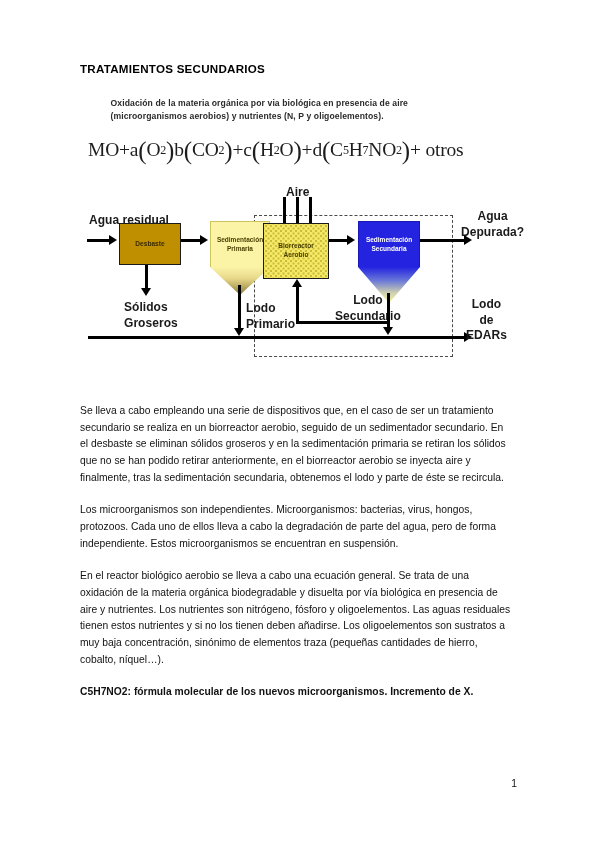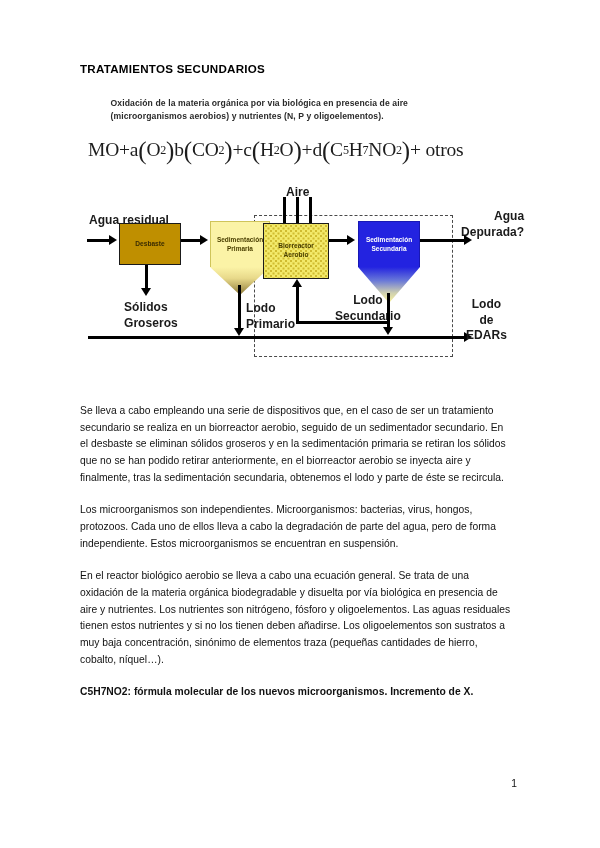--- a/index.html
+++ b/index.html
@@ -315,21 +315,21 @@
       <div class="dg-label" style="left:206px; top:-12px;">Aire</div>
       <div class="ln-v" style="left:203px; top:0px; height:28px;"></div>
       <div class="ah-d" style="left:199px; top:26px;"></div>
       <div class="ln-v" style="left:216px; top:0px; height:28px;"></div>
       <div class="ah-d" style="left:212px; top:26px;"></div>
       <div class="ln-v" style="left:229px; top:0px; height:28px;"></div>
       <div class="ah-d" style="left:225px; top:26px;"></div>
 
       <div class="dg-label" style="left:9px; top:16px;">Agua residual</div>
 
-      <div class="dg-label" style="left:381px; top:12px; text-align:right;">Agua
+      <div class="dg-label" style="left:381px; top:12px; text-align:center;">Agua
 Depurada?</div>
 
       <div class="ln-h" style="left:7px; top:42px; width:24px;"></div>
       <div class="ah-r" style="left:29px; top:38px;"></div>
 
       <div class="dg-box box-desbaste" style="left:39px; top:26px; width:62px; height:42px;">Desbaste</div>
 
       <div class="ln-h" style="left:101px; top:42px; width:21px;"></div>
       <div class="ah-r" style="left:120px; top:38px;"></div>
 

